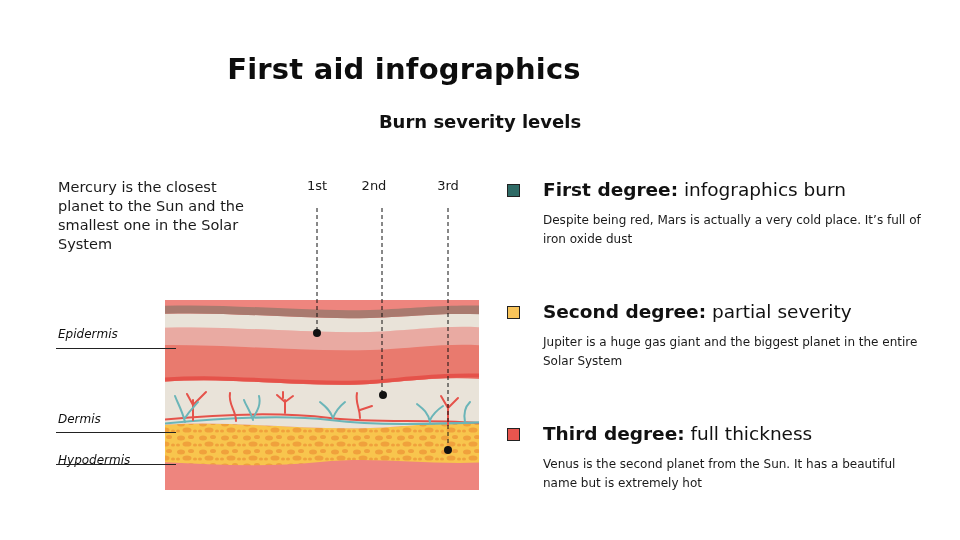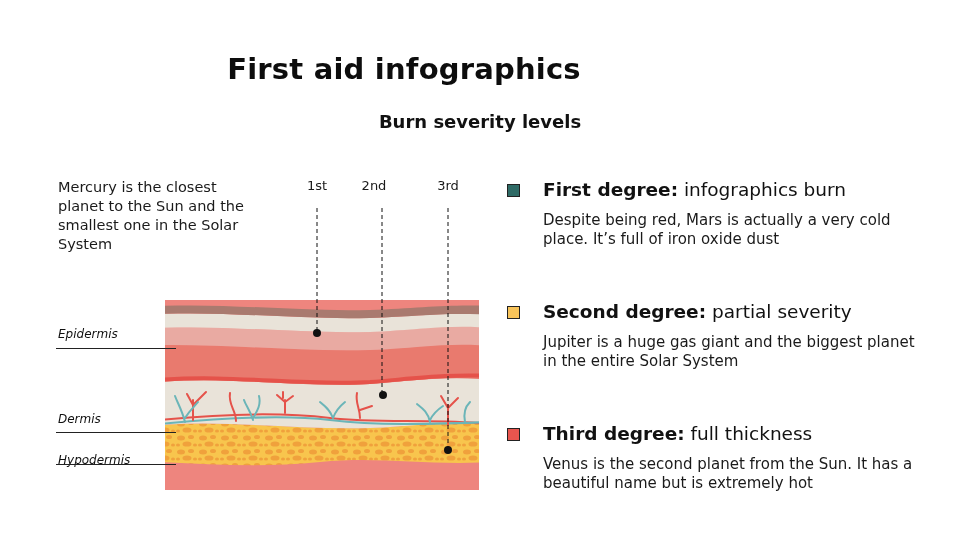--- a/index.html
+++ b/index.html
@@ -31,21 +31,21 @@
     .diagram { position: absolute; left: 0; top: 0; }
     .legend-item { position: absolute; left: 507px; width: 420px; }
     .legend-swatch {
       position: absolute; left: 0; top: 5px; width: 13px; height: 13px; border: 1px solid #222; box-sizing: border-box;
     }
     .legend-title {
       position: absolute; left: 36px; top: 0; font-size: 18.5px; color: #111; white-space: nowrap;
     }
     .legend-title b { font-weight: bold; }
     .legend-desc {
-      position: absolute; left: 36px; top: 32px; font-size: 15px; line-height: 19px; color: #1a1a1a; width: 380px;
+      position: absolute; left: 36px; top: 32px; font-size: 12px; line-height: 19px; color: #1a1a1a; width: 380px;
     }
   </style>
 </head>
 <body>
 
 <div class="title">First aid infographics</div>
 <div class="subtitle">Burn severity levels</div>
 
 <div class="intro">Mercury is the closest planet to the Sun and the smallest one in the Solar System</div>
 

